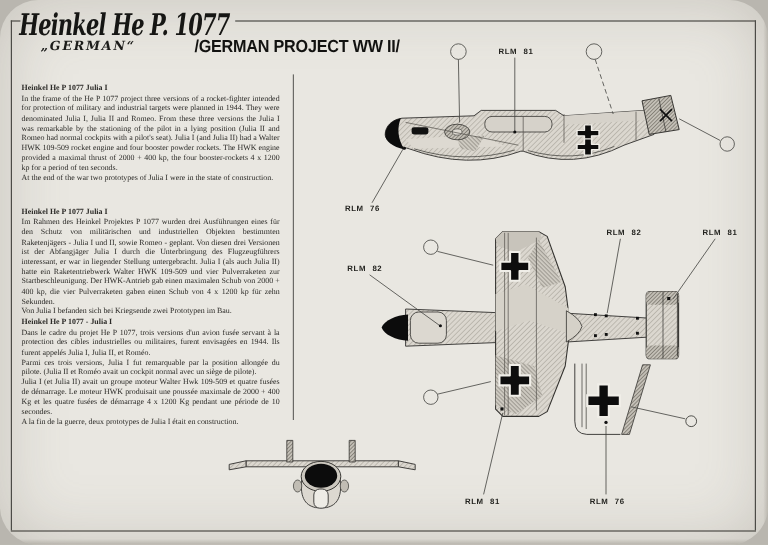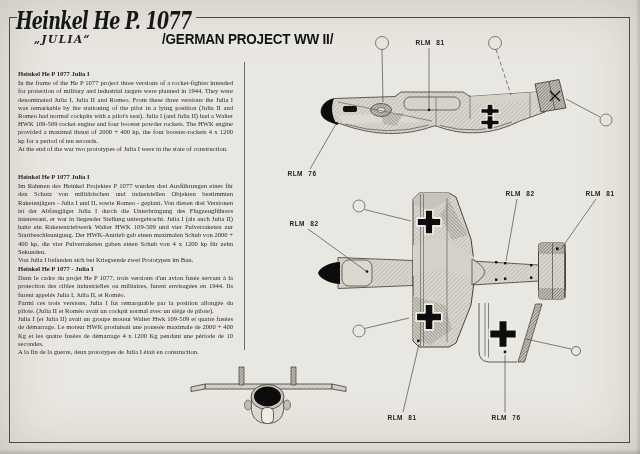--- a/index.html
+++ b/index.html
@@ -1,20 +1,21 @@
 <!DOCTYPE html>
 <html><head>
 <meta charset="utf-8">
 <style>
   html,body{margin:0;padding:0;background:#b9b6af;}
   .page{
     position:relative;width:640px;height:454px;overflow:hidden;
     background:#e9e7e1;
     box-shadow:inset 0 0 55px rgba(110,105,95,.28);
     font-family:"Liberation Serif",serif;
+    border-radius:32px;
   }
   .edge-b{position:absolute;left:0;bottom:0;width:100%;height:5px;
     background:linear-gradient(rgba(0,0,0,0),rgba(120,115,105,.35));}
   .edge-r{position:absolute;right:0;top:0;width:4px;height:100%;
     background:linear-gradient(to right,rgba(0,0,0,0),rgba(120,115,105,.28));}
   .fl{position:absolute;background:#4c4b47;}
   .title{
     position:absolute;left:16px;top:6px;margin:0;
     font-style:italic;font-weight:700;font-size:25px;
     font-family:"DejaVu Serif",serif;letter-spacing:-1px;color:#161614;
@@ -43,21 +44,21 @@
 <div class="page">
 
   <div class="fl" style="left:9px;top:17px;width:8px;height:1px"></div>
   <div class="fl" style="left:196px;top:17px;width:434px;height:1px"></div>
   <div class="fl" style="left:9px;top:17px;width:1px;height:425px"></div>
   <div class="fl" style="left:629px;top:17px;width:1px;height:425px"></div>
   <div class="fl" style="left:9px;top:442px;width:621px;height:1px"></div>
   <div class="fl" style="left:244px;top:62px;width:1px;height:288px;background:#6b6a66"></div>
 
   <h1 class="title">Heinkel He P. 1077</h1>
-  <div class="subtitle">„JULIA“</div>
+  <div class="subtitle">„GERMAN“</div>
   <div class="banner">/GERMAN PROJECT WW II/</div>
 
   <section class="tb tb-en">
     <h3>Heinkel He P 1077 Julia I</h3>
     <p>In the frame of the He P 1077 project three versions of a rocket-fighter intended for protection of military and industrial targets were planned in 1944. They were denominated Julia I, Julia II and Romeo. From these three versions the Julia I was remarkable by the stationing of the pilot in a lying position (Julia II and Romeo had normal cockpits with a pilot's seat). Julia I (and Julia II) had a Walter HWK 109-509 rocket engine and four booster powder rockets. The HWK engine provided a maximal thrust of 2000 + 400 kp, the four booster-rockets 4 x 1200 kp for a period of ten seconds.</p>
     <p>At the end of the war two prototypes of Julia I were in the state of construction.</p>
   </section>
 
   <section class="tb tb-de">
     <h3>Heinkel He P 1077 Julia I</h3>

